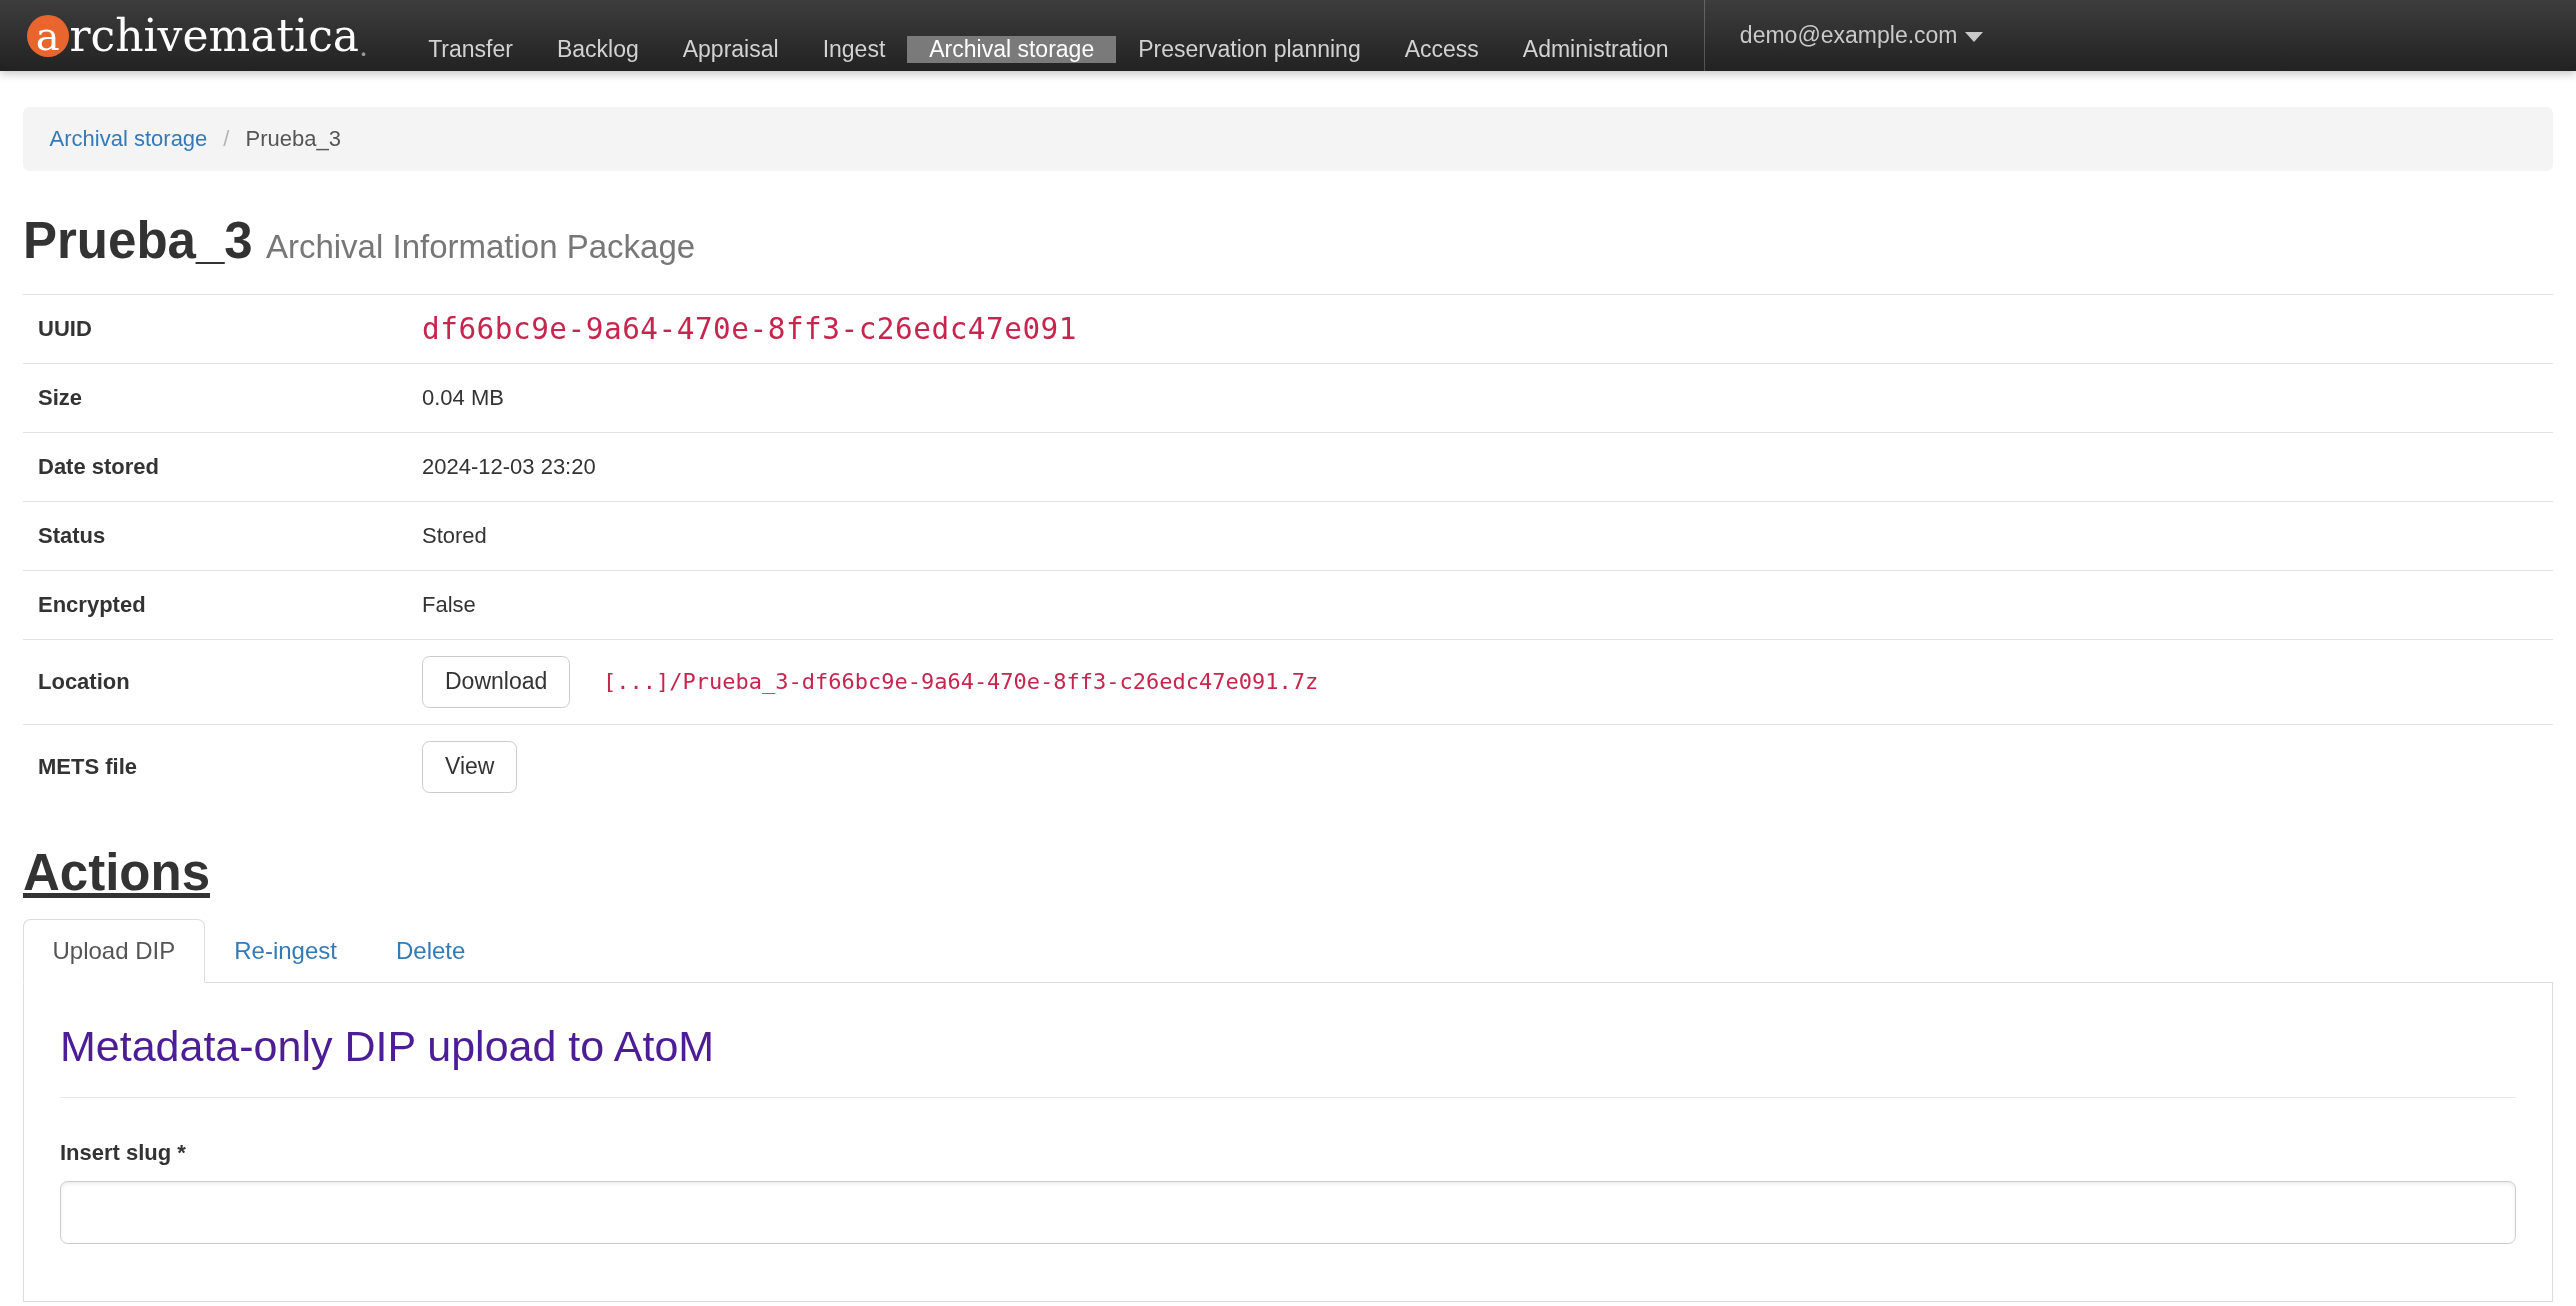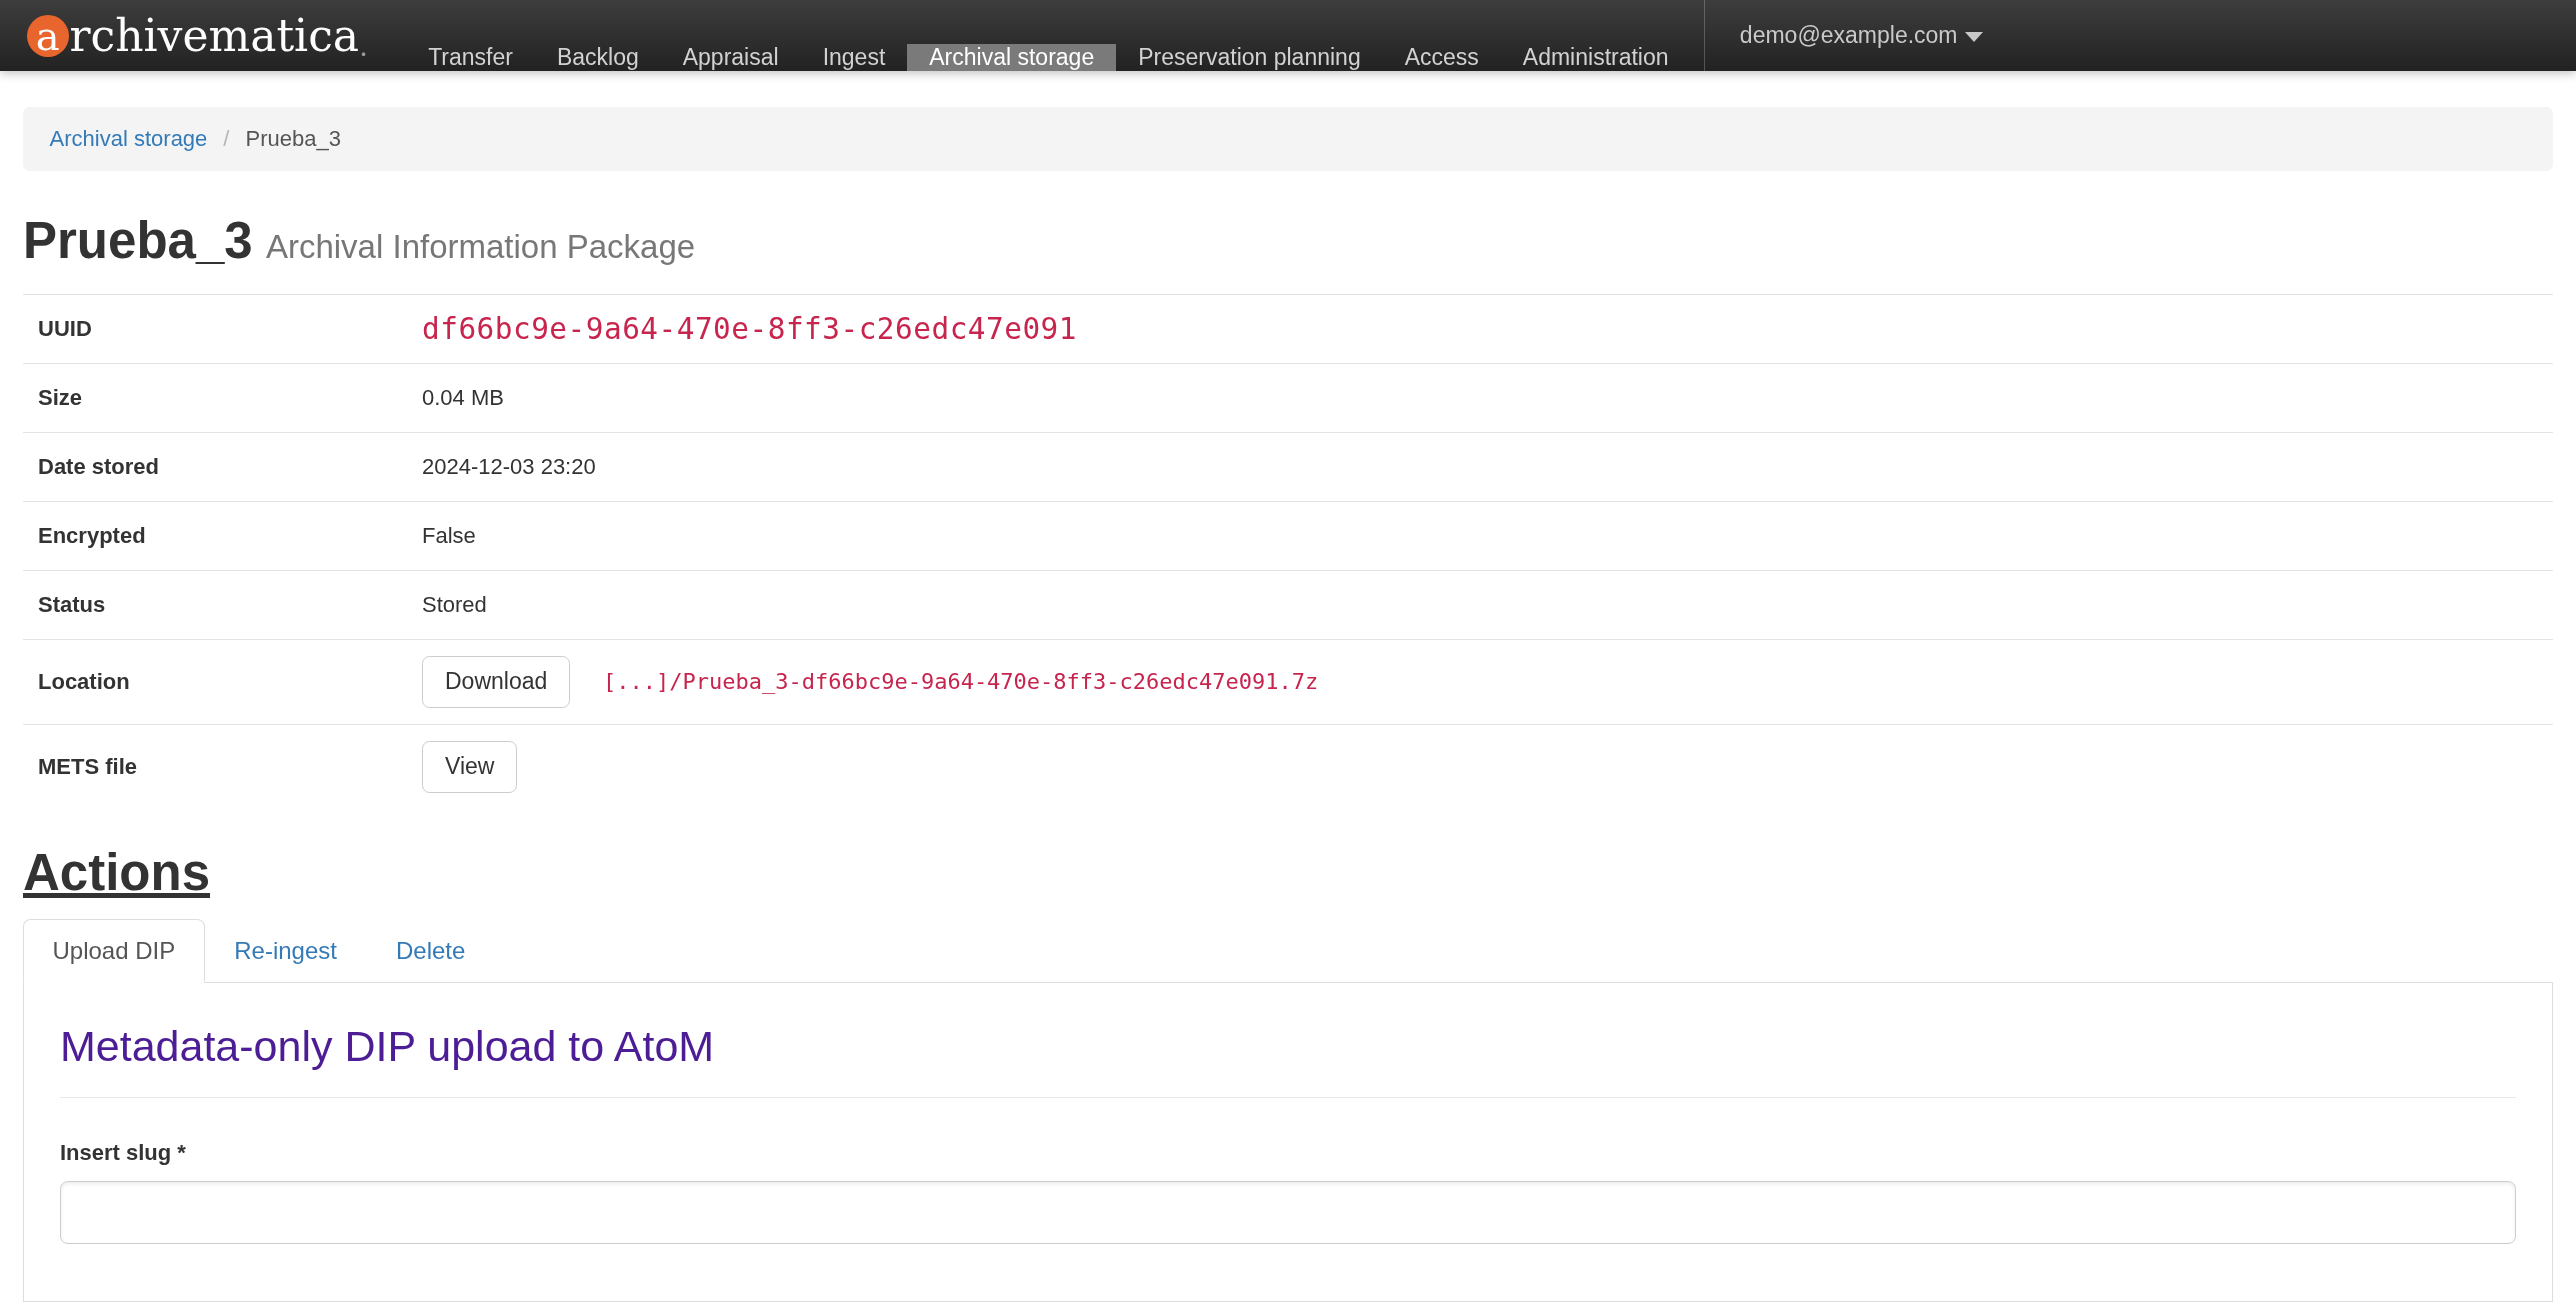--- a/index.html
+++ b/index.html
@@ -24,21 +24,21 @@
     font-family: "DejaVu Serif", serif;
     font-size: 44px; color: #fdfdfd; cursor: pointer; white-space: nowrap;
   }
   .brand-circle {
     display: inline-flex; align-items: center; justify-content: center;
     width: 42px; height: 42px; border-radius: 50%;
     background: #e8662d; color: #fff; font-size: 40px; line-height: 1;
     margin-right: 0.9px;
   }
   .brand-dot { color: #9a9a9a; font-size: 28.5px; align-self: flex-end; padding-bottom: 7.6px; }
-  .nav-items { display: flex; align-items: flex-end; margin-top: 27px; }
+  .nav-items { display: flex; align-items: center; margin-top: 27px; }
   .nav-item {
     display: flex; align-items: center;
     padding: 0 22px; font-size: 23px; color: #d2d2d2;
     cursor: pointer; white-space: nowrap;
   }
   .nav-item.active { background: #7a7a7a; color: #fff; }
   .nav-user {
     display: flex; align-items: center; gap: 7px;
     margin-left: 13.3px; padding: 0 35px;
     border-left: 0.9px solid rgba(255,255,255,0.22);
@@ -174,26 +174,26 @@
     </tr>
     <tr>
       <th>Size</th>
       <td><span>0.04 MB</span></td>
     </tr>
     <tr>
       <th>Date stored</th>
       <td><span>2024-12-03 23:20</span></td>
     </tr>
     <tr>
+      <th>Status</th>
+      <td><span>Stored</span></td>
+    </tr>
+    <tr>
       <th>Encrypted</th>
       <td><span>False</span></td>
-    </tr>
-    <tr>
-      <th>Status</th>
-      <td><span>Stored</span></td>
     </tr>
     <tr>
       <th>Location</th>
       <td>
         <button class="btn">Download</button>
         <span class="path-code">[...]/Prueba_3-df66bc9e-9a64-470e-8ff3-c26edc47e091.7z</span>
       </td>
     </tr>
     <tr>
       <th>METS file</th>

